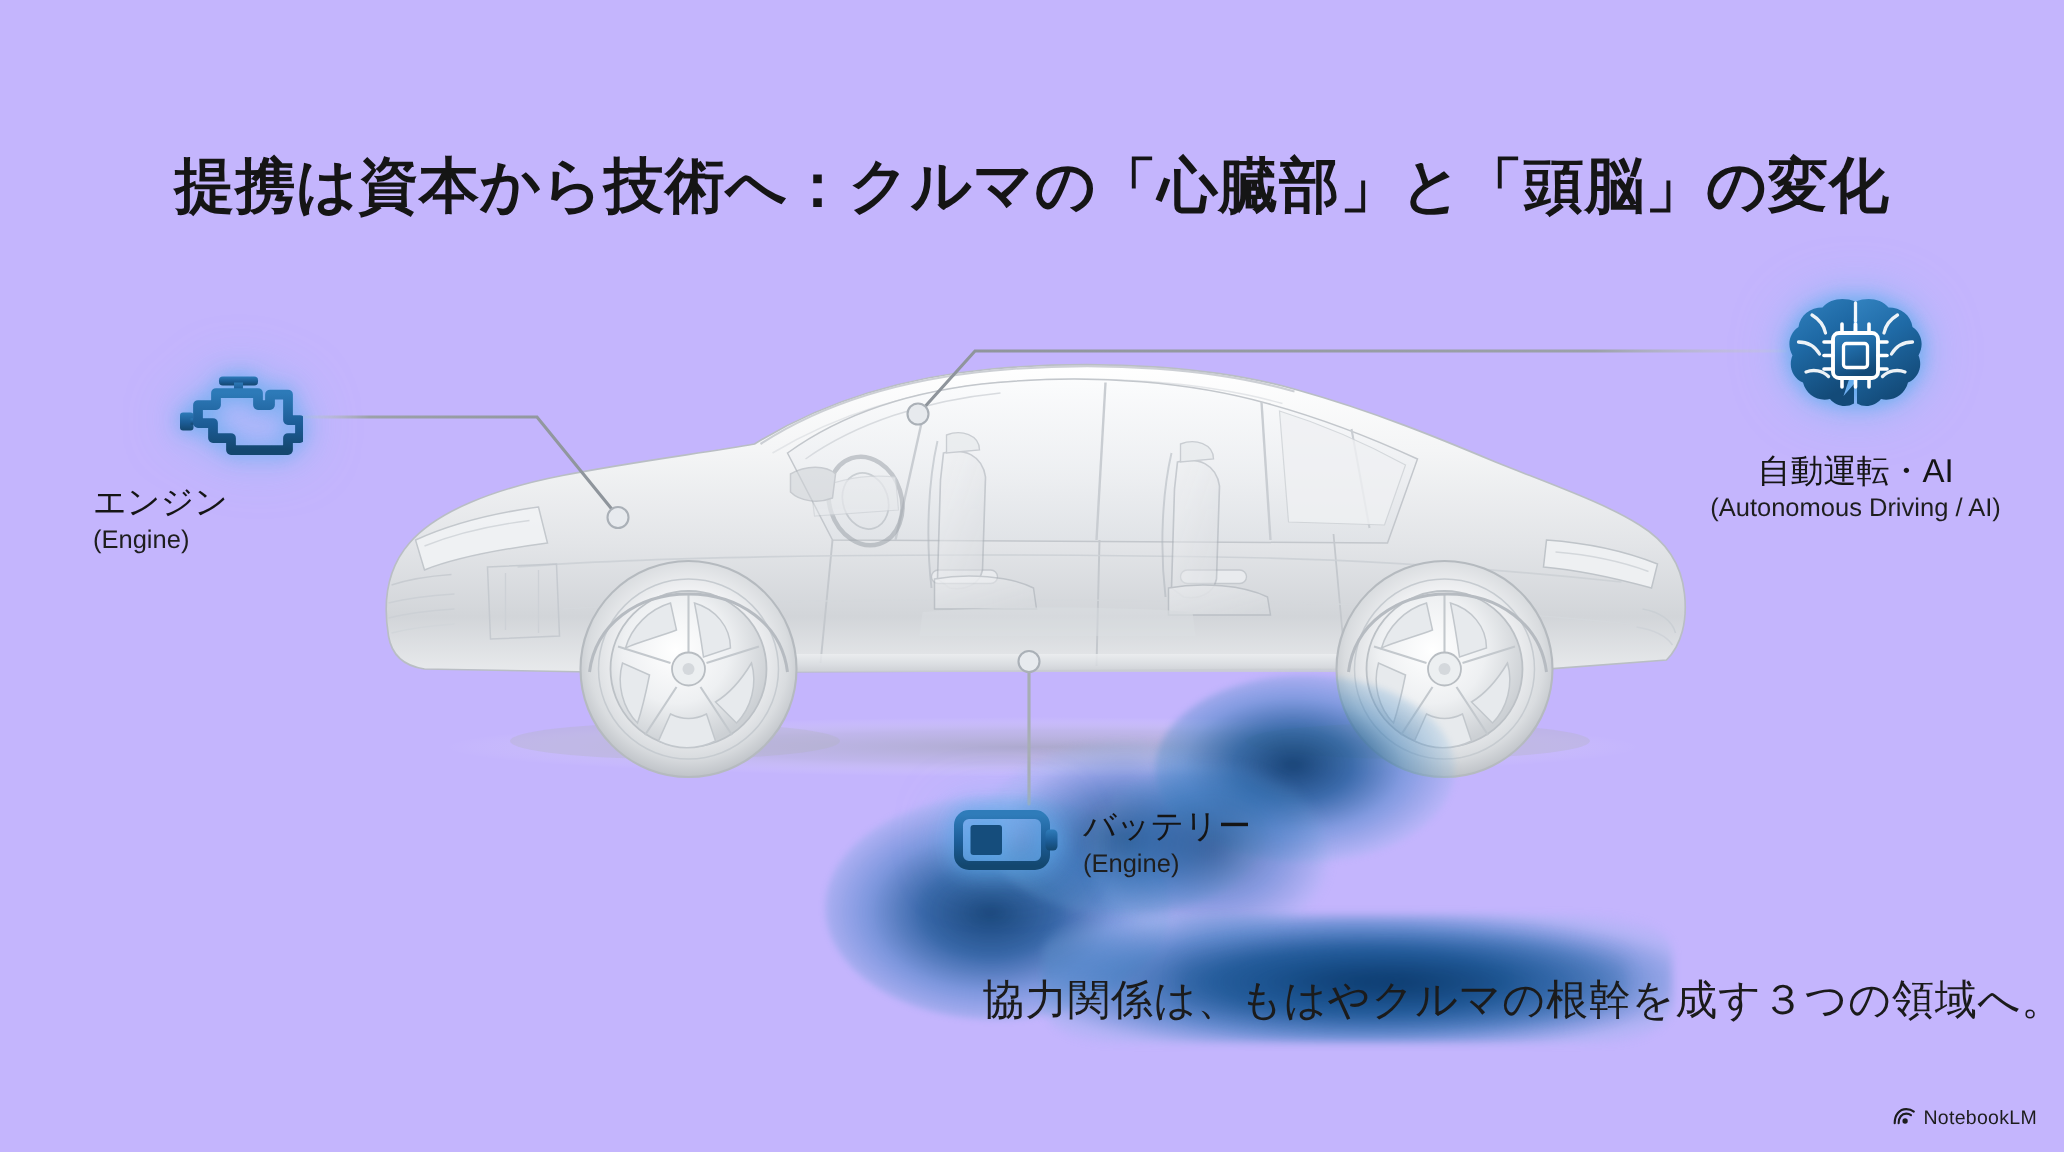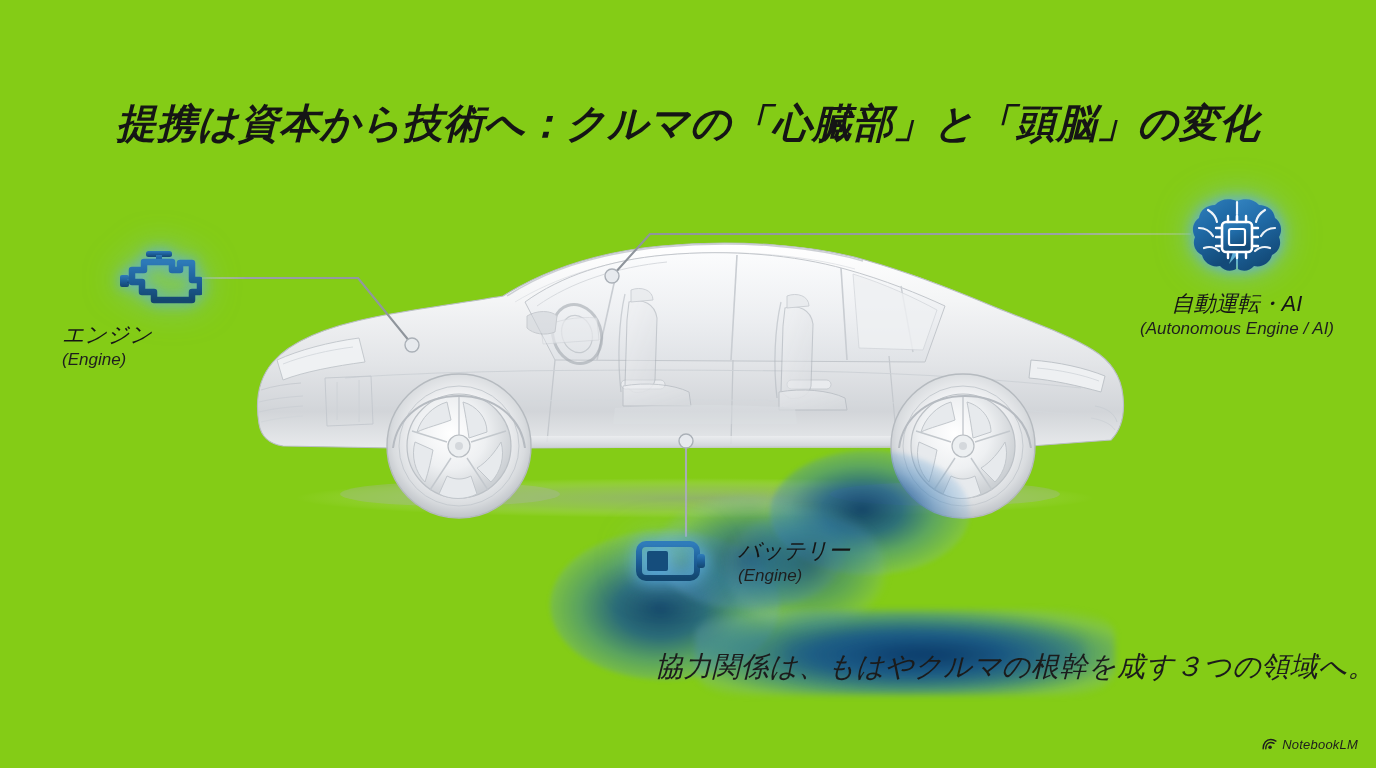--- a/index.html
+++ b/index.html
@@ -11,22 +11,21 @@
   body {
     font-family: "Liberation Sans", "DejaVu Sans", sans-serif;
     color: #1a1a1a;
     -webkit-font-smoothing: antialiased;
   }
   #slide {
     position: relative;
     width: 1376px;
     height: 768px;
     overflow: hidden;
-    background: #84cc16;
-    font-style: italic;
+    background: #c4b5fd;
   }
 
   
   #title {
     position: absolute;
     left: 0;
     top: 96px;
     width: 1376px;
     text-align: center;
     font-size: 40px;
@@ -149,23 +148,23 @@
     white-space: nowrap;
     line-height: 1.25;
   }
 
   #callout-engine { left: 62px; top: 243px; width: 196px; }
   #callout-engine .icon-wrap { height: 72px; display: flex; align-items: center; justify-content: center; }
   #callout-engine .label-jp { margin-top: 6px; }
 
   #callout-ai { left: 1122px; top: 196px; width: 230px; text-align: center; }
   #callout-ai .icon-wrap { height: 84px; display: flex; align-items: center; justify-content: center; }
-  #callout-ai .label-jp { margin-top: 10px; }
-
-  #callout-battery { left: 636px; top: 537px; width: 260px; display: flex; align-items: flex-end; gap: 30px; }
+  #callout-ai .label-jp { margin-top: 20px; }
+
+  #callout-battery { left: 636px; top: 537px; width: 260px; display: flex; align-items: flex-start; gap: 14px; }
   #callout-battery .icon-wrap { flex: 0 0 auto; }
   #callout-battery .text-wrap { text-align: left; padding-bottom: 2px; }
 
   .glow-icon { filter: drop-shadow(0 0 7px rgba(90,170,235,0.95)) drop-shadow(0 0 16px rgba(120,190,245,0.60)); }
 
   
   #watermark {
     position: absolute;
     right: 18px;
     bottom: 16px;
@@ -501,21 +500,21 @@
           <path d="M 31 32 L 25 32"></path>
             <path d="M 31 41 L 25 41"></path>
             <path d="M 31 50 L 25 50"></path>
           <path d="M 61 32 L 67 32"></path>
             <path d="M 61 41 L 67 41"></path>
             <path d="M 61 50 L 67 50"></path>
         </g>
       </svg>
     </div>
     <div class="label-jp">自動運転・AI</div>
-    <div class="label-en">(Autonomous Engine / AI)</div>
+    <div class="label-en">(Autonomous Driving / AI)</div>
   </div>
 
   <div class="callout" id="callout-battery">
     <div class="icon-wrap">
       <svg class="glow-icon" width="72" height="46" viewBox="0 0 72 46" xmlns="http://www.w3.org/2000/svg">
         <defs>
           <linearGradient id="battGrad" x1="0" y1="0" x2="0" y2="1">
             <stop offset="0%" stop-color="#2f7cba"></stop>
             <stop offset="55%" stop-color="#1c5c96"></stop>
             <stop offset="100%" stop-color="#13476f"></stop>

